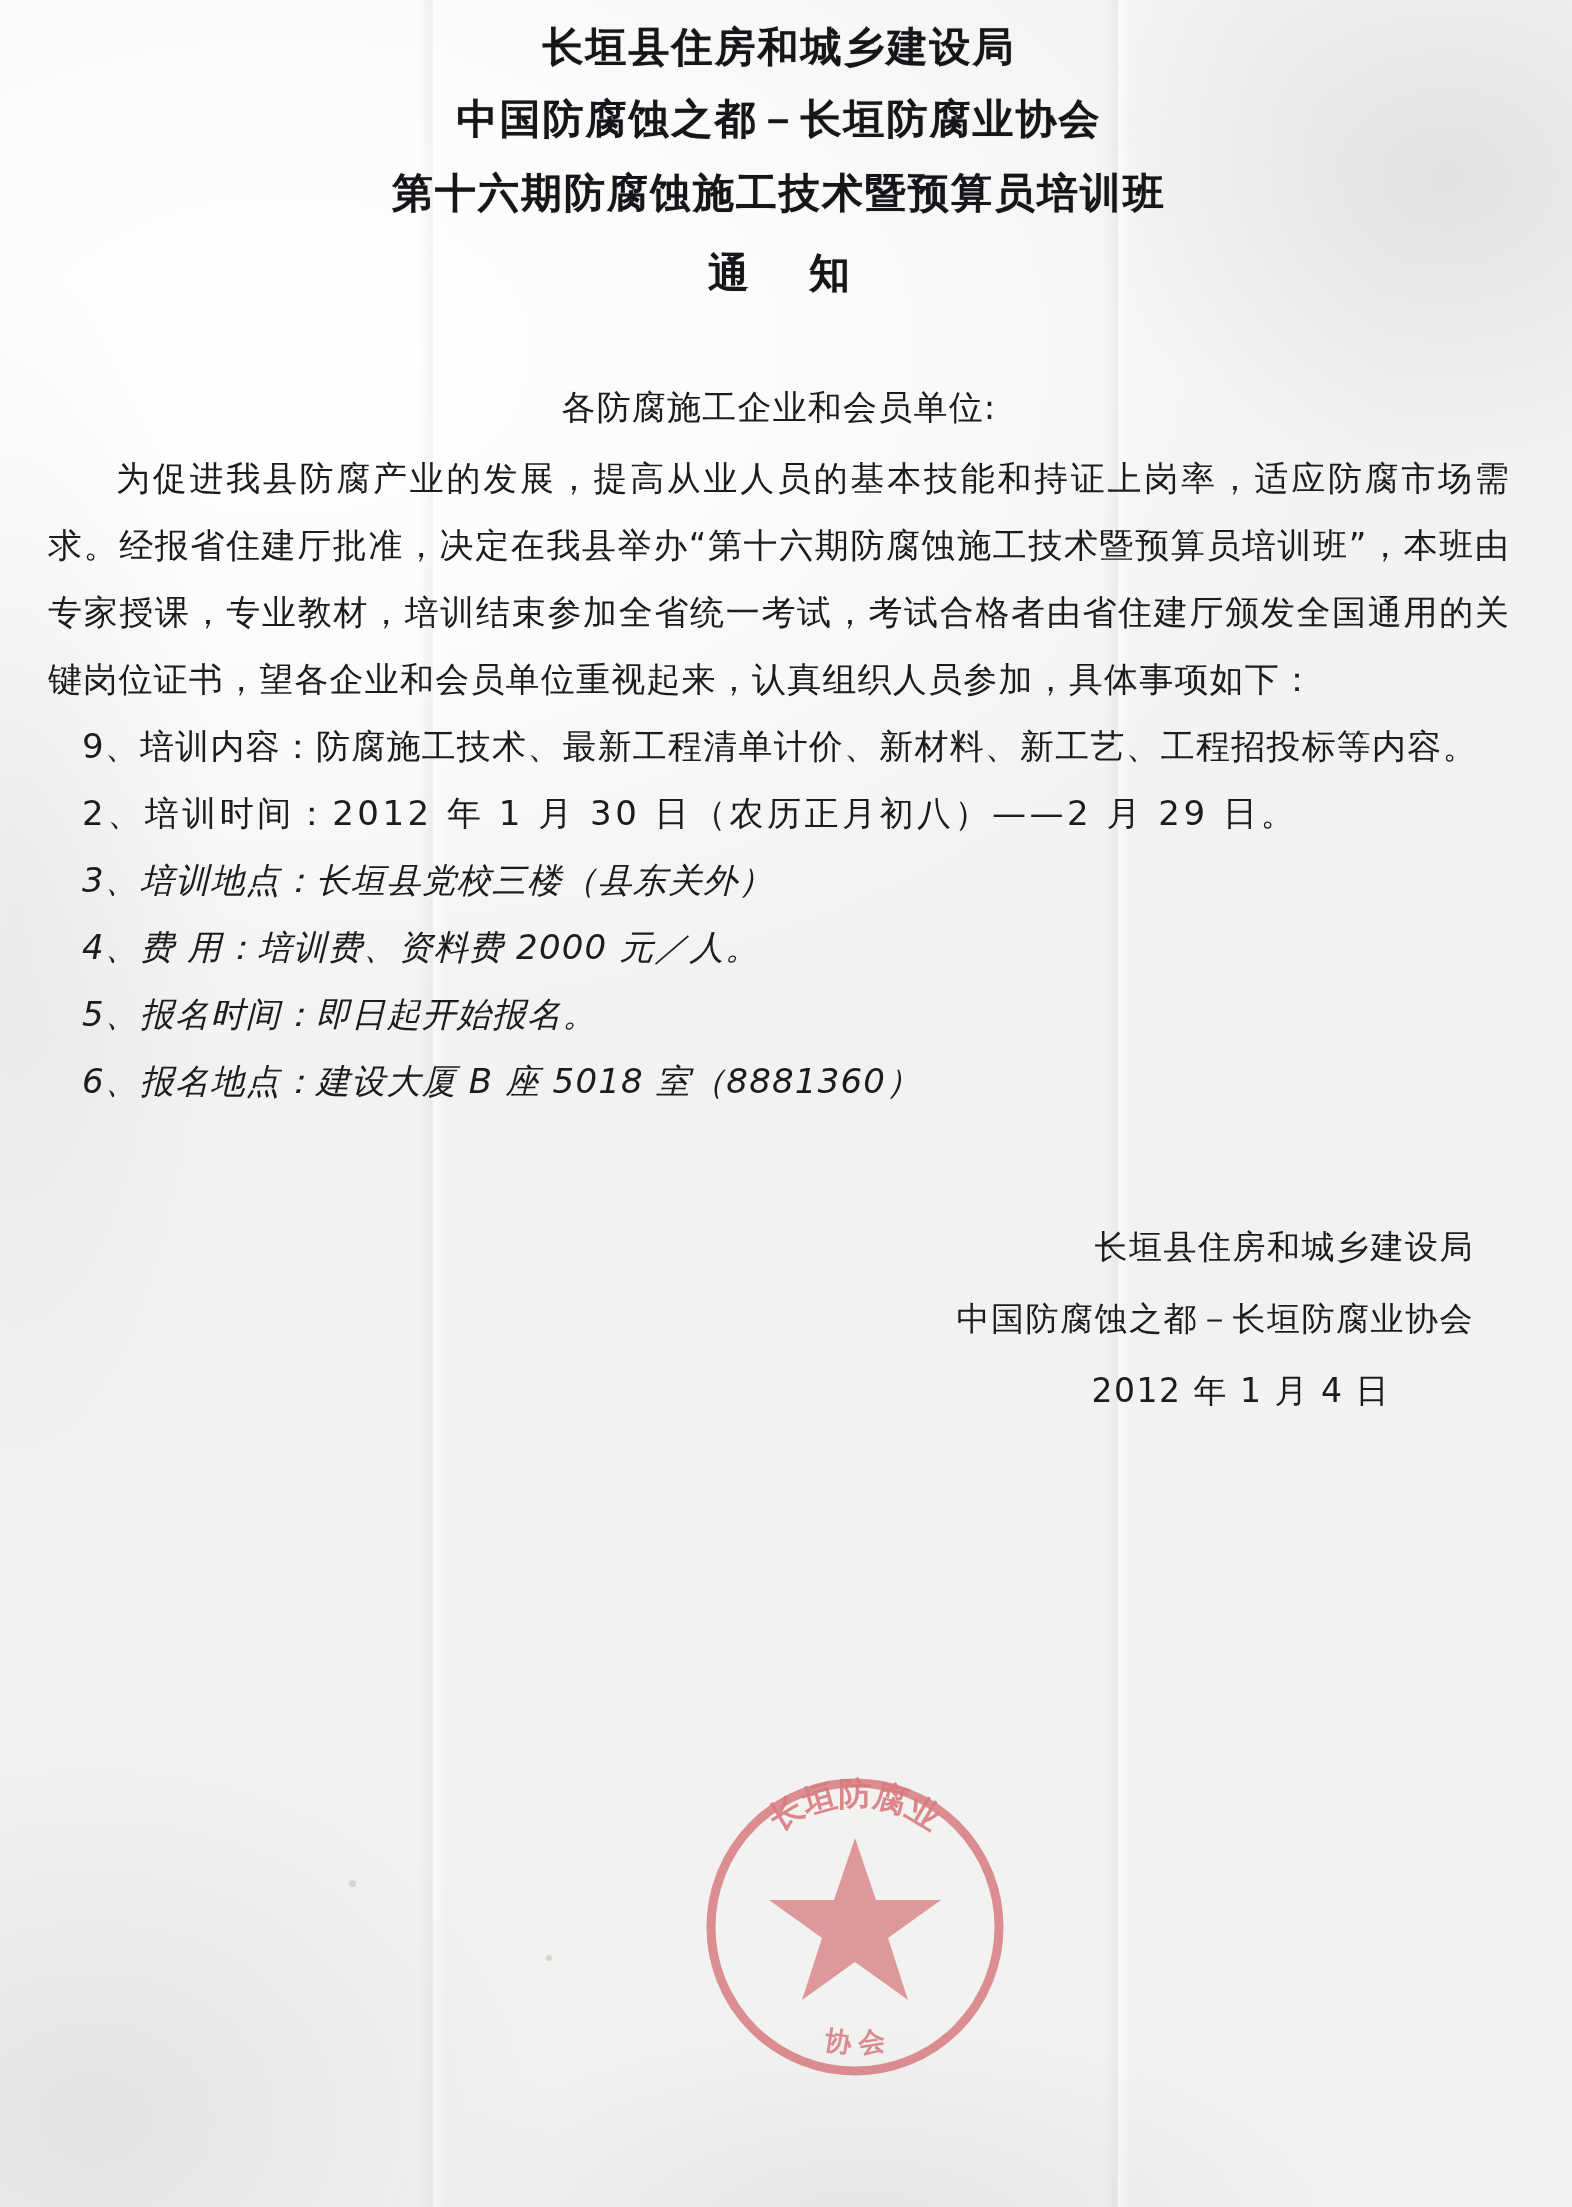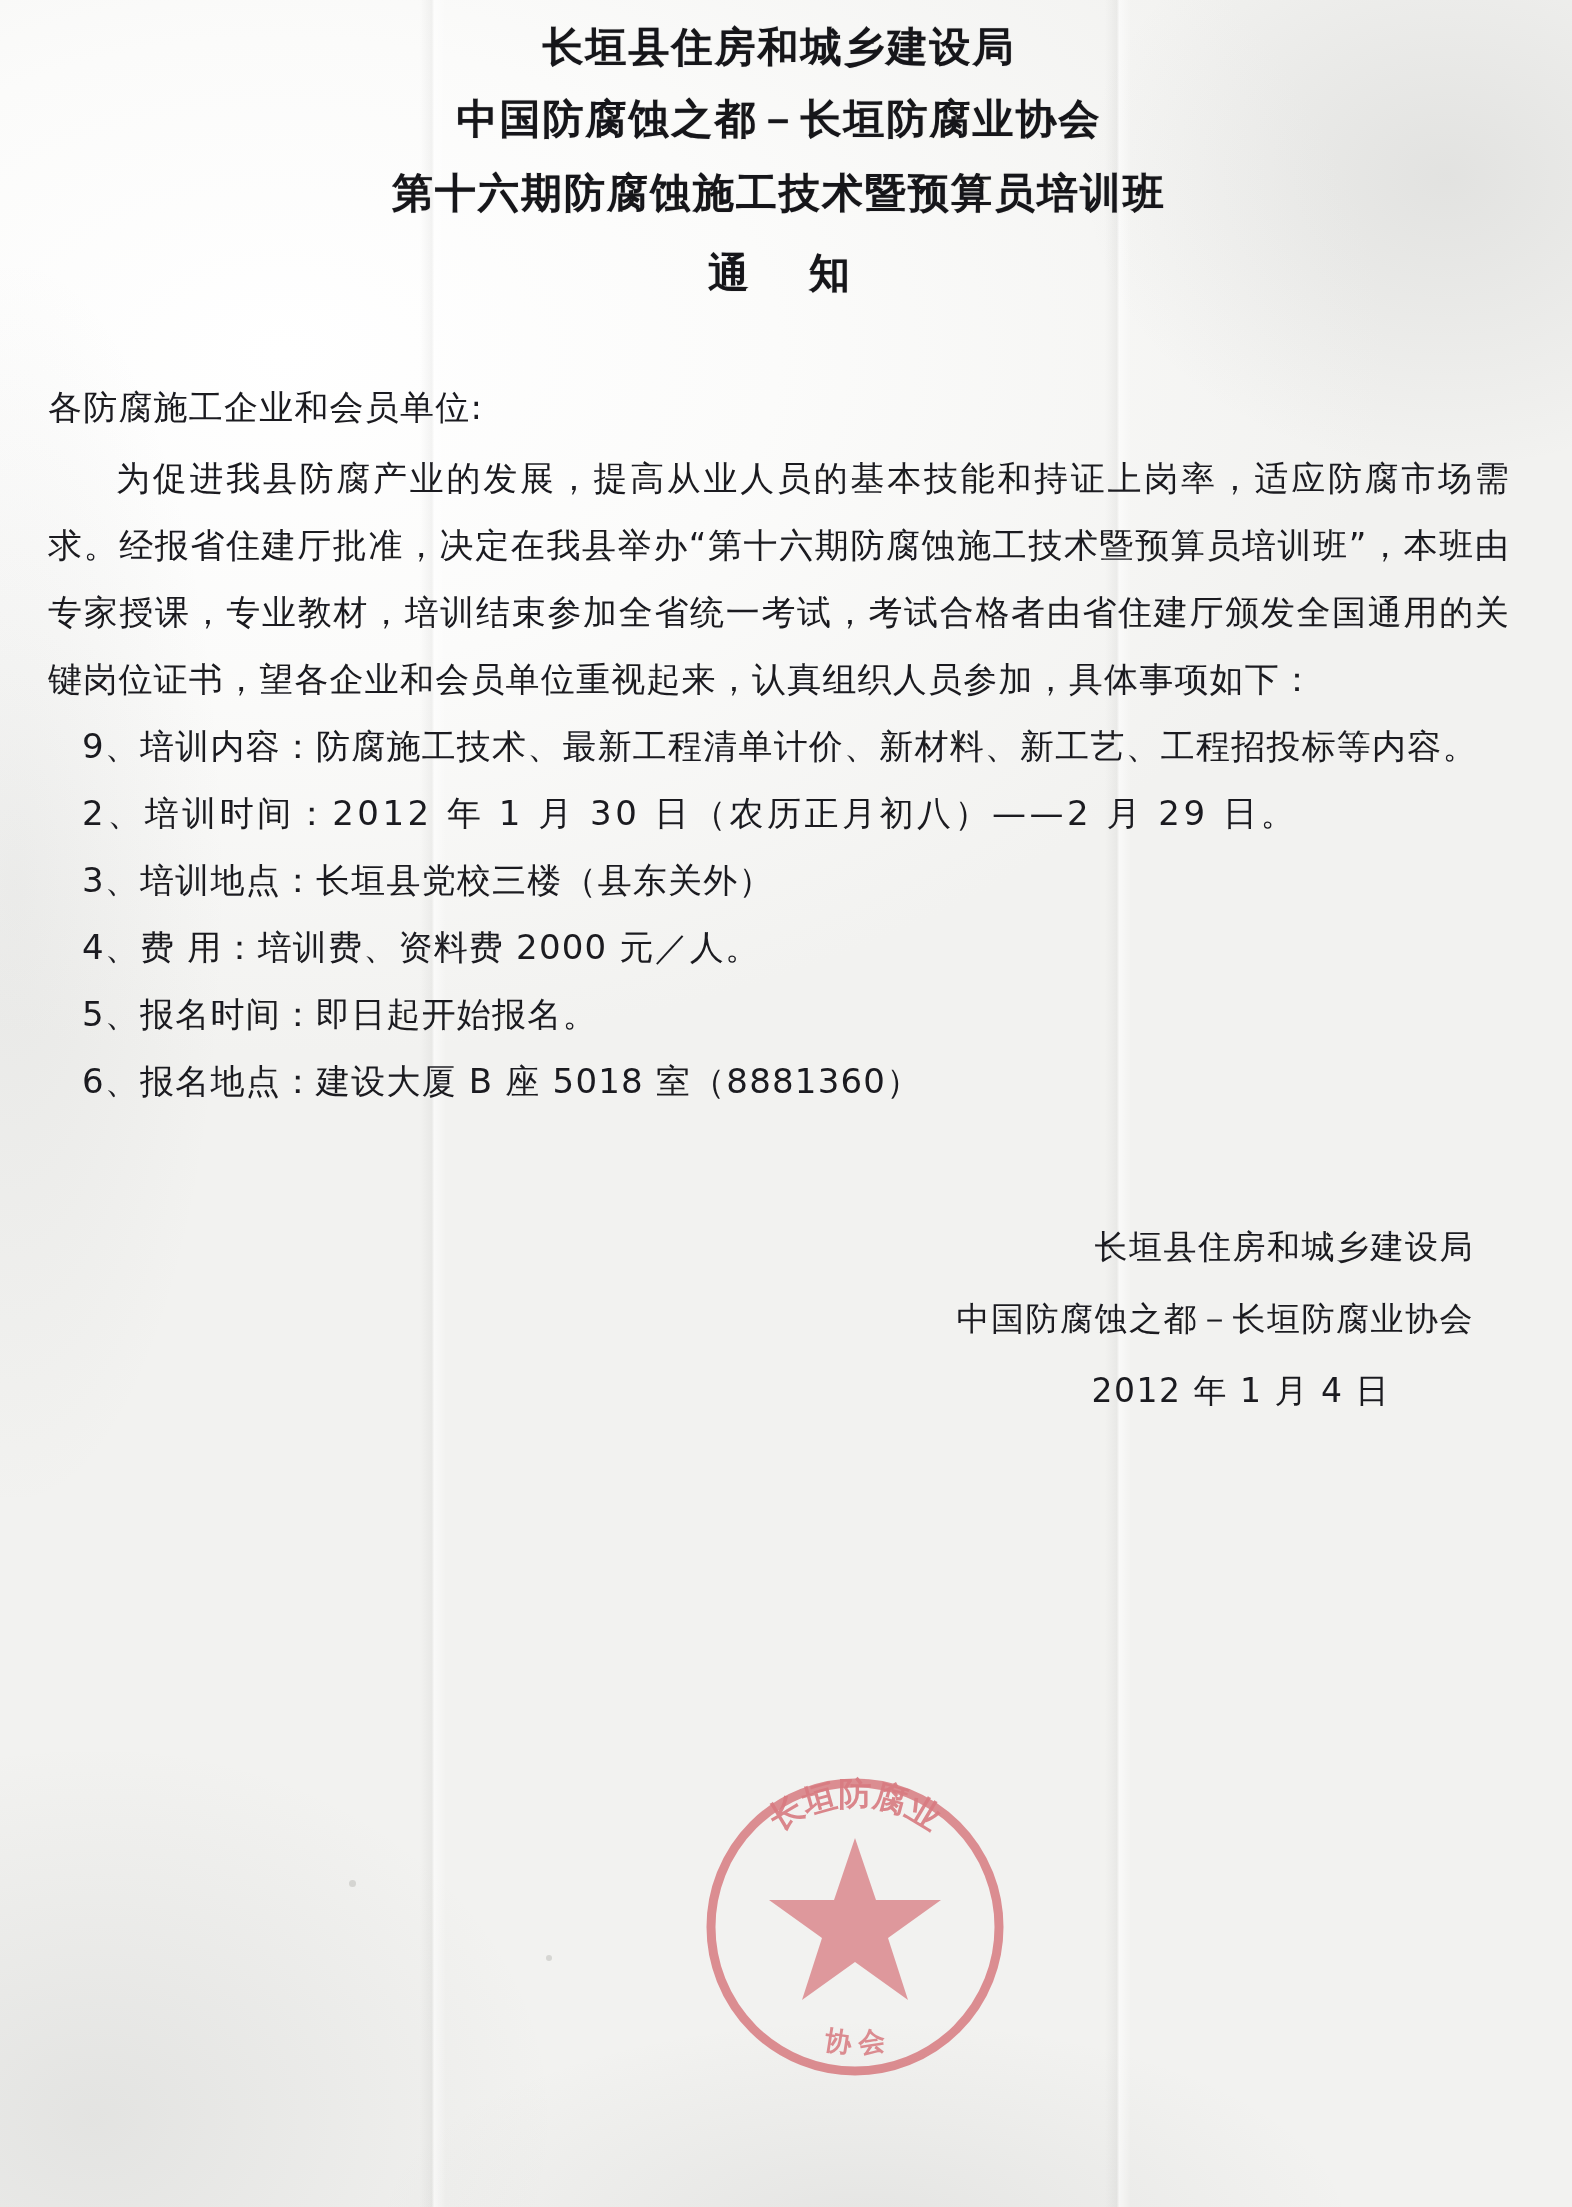--- a/index.html
+++ b/index.html
@@ -77,33 +77,35 @@
   
   .body-block {
     margin-top: 58px;
     font-size: 34px;
     line-height: 67px;
     color: #1b1b20;
     letter-spacing: 1.2px;
   }
   .salutation {
     margin-bottom: 4px;
+    text-align: center;
   }
   .para {
     text-indent: 68px;
     text-align: justify;
     text-justify: inter-character;
   }
   .item {
     text-indent: 34px;
     text-align: justify;
     text-justify: inter-character;
   }
   .item-tight {
     text-indent: 34px;
+    font-style: italic;
   }
   .spaced {
     letter-spacing: 3.5px;
   }
 
   
   .sign-block {
     margin-top: 96px;
     text-align: right;
     font-size: 33px;

